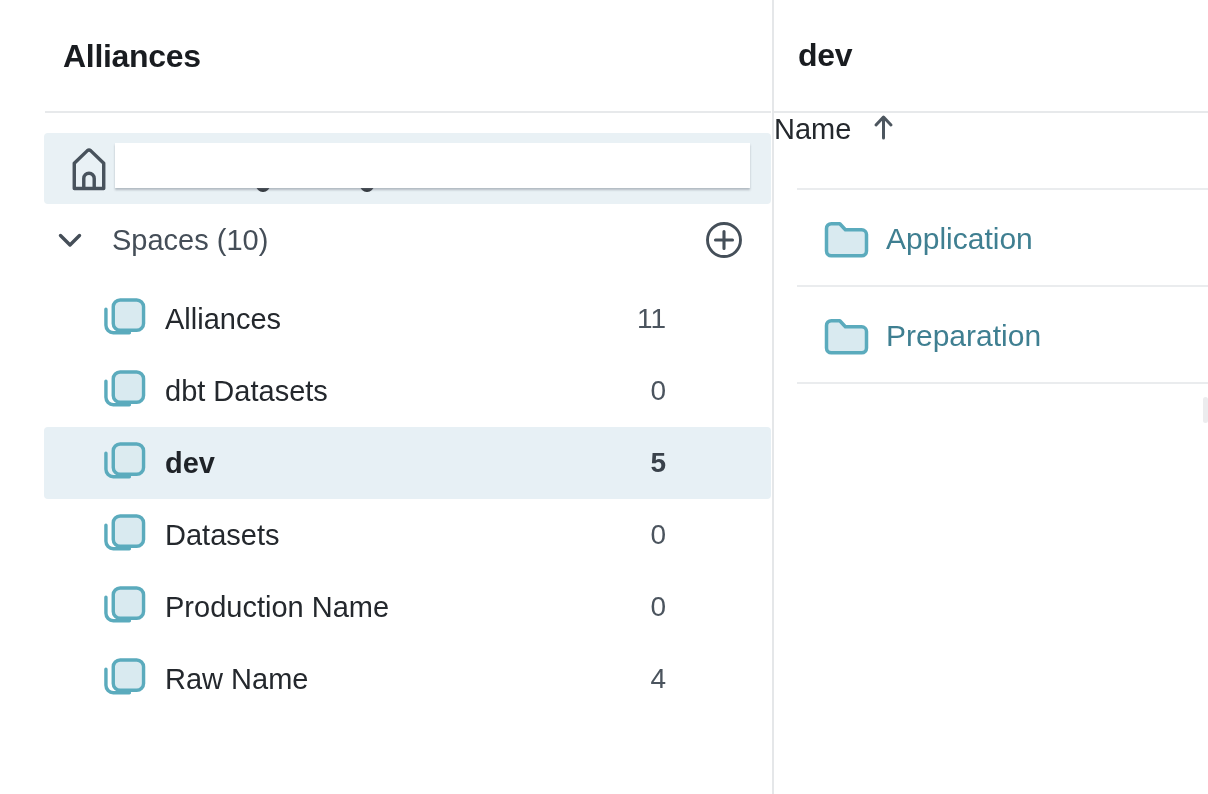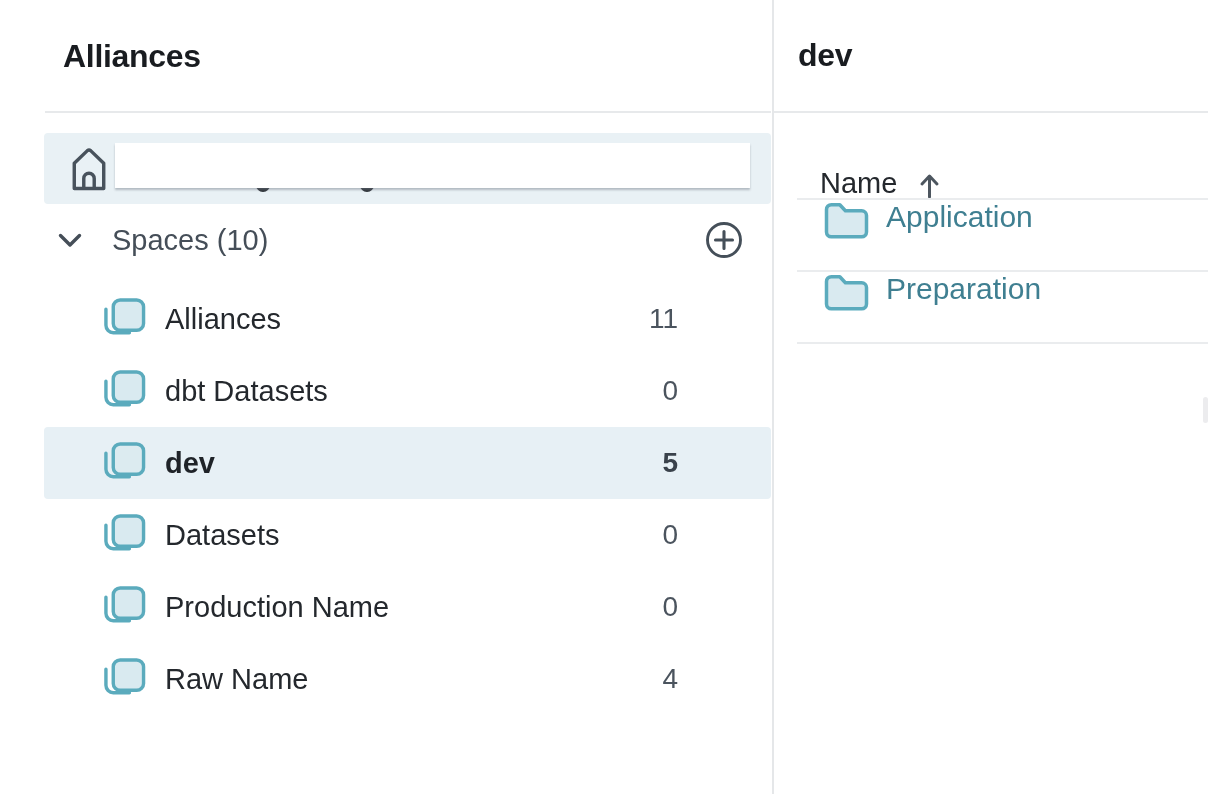--- a/index.html
+++ b/index.html
@@ -29,35 +29,35 @@
 
   .spaces-row { height:72px; }
   .chev { margin-left:14px; width:24px; height:15px; flex:0 0 auto; }
   .spaces-label { margin-left:30px; font-size:29px; color:#454e58; }
   .plus-btn { position:absolute; right:27px; top:16px; width:40px; height:40px; border:none; background:transparent;
               padding:0; cursor:pointer; }
 
   .item-spacer { height:7px; }
   .space-icon { margin-left:59px; width:43px; height:43px; flex:0 0 auto; }
   .item-label { margin-left:19px; font-size:29px; color:#24282d; }
-  .item-count { position:absolute; right:93px; font-size:28px; color:#4b545e; }
+  .item-count { position:absolute; right:105px; font-size:28px; color:#4b545e; }
   .trow.selected { background:#e7f0f5; border-radius:4px; }
   .trow.selected .item-label { font-weight:700; color:#1f2328; }
   .trow.selected .item-count { font-weight:700; color:#3a424b; }
 
   
   .main { position:absolute; left:774px; top:0; width:434px; height:794px; background:#fff; }
   .main-header { position:relative; height:113px; display:flex; align-items:center; padding-left:24px;
                  border-bottom:2px solid #e7e9eb; }
-  .cols-header { position:relative; height:87px; display:flex; align-items:flex-end; padding-left:46px; }
+  .cols-header { position:relative; height:77px; display:flex; align-items:flex-start; }
   .name-header { font-size:29px; color:#24282d; }
   .sort-arrow { margin-left:22px; width:21px; height:28px; }
   .row-divider { position:absolute; left:23px; right:0; bottom:0; height:2px; background:#eaecee; }
 
-  .frow { position:relative; height:72px; display:flex; padding-left:49px; }
+  .frow { position:relative; height:97px; display:flex; align-items:center; padding-left:49px; }
   .folder-icon { width:47px; height:40px; flex:0 0 auto; }
   .folder-link { margin-left:16px; font-size:30px; color:#3f7f91; text-decoration:none; cursor:pointer; }
 
   .scroll-thumb { position:absolute; right:0; top:397px; width:5px; height:26px; background:#ececee; border-radius:3px; }
 
   svg { display:block; }
 </style>
 </head>
 <body>
 

